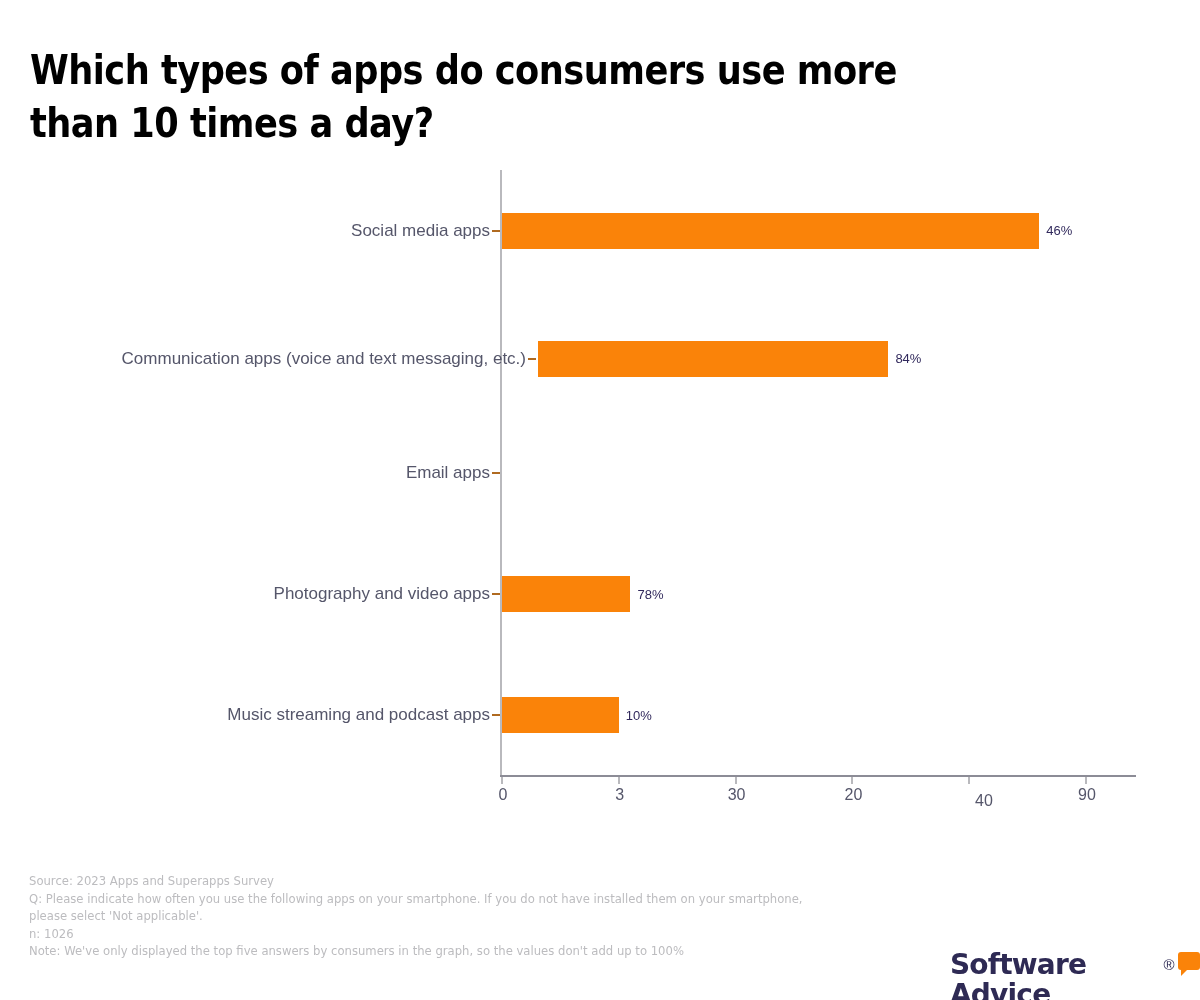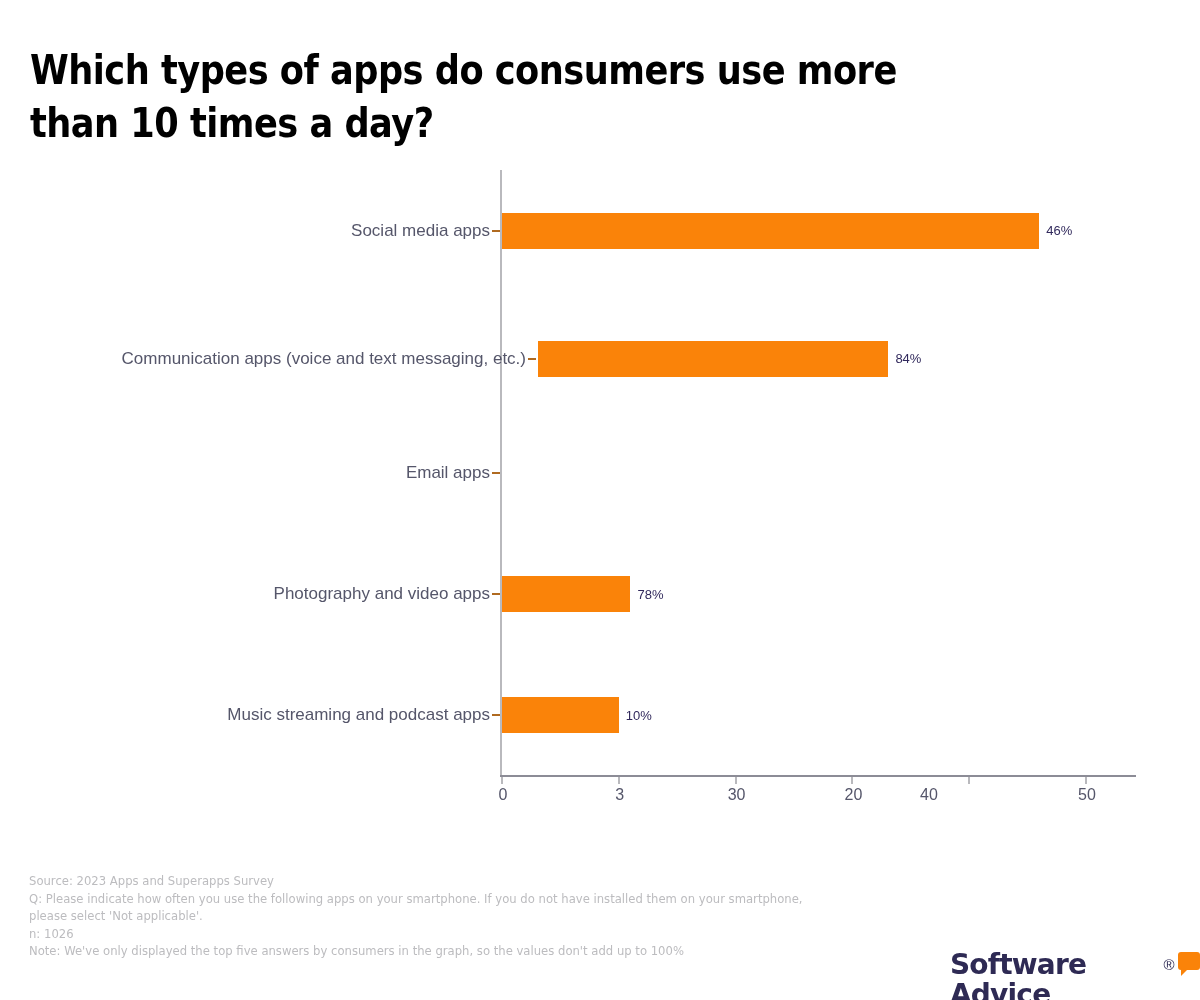--- a/index.html
+++ b/index.html
@@ -255,23 +255,23 @@
   <div class="xticks" id="xticks">
       <div class="xtick" style="left: 501px;"></div>
       <div class="xtick-label" style="left: 502px;">0</div>
       <div class="xtick" style="left: 617.8px;"></div>
       <div class="xtick-label" style="left: 618.8px;">3</div>
       <div class="xtick" style="left: 734.6px;"></div>
       <div class="xtick-label" style="left: 735.6px;">30</div>
       <div class="xtick" style="left: 851.4px;"></div>
       <div class="xtick-label" style="left: 852.4px;">20</div>
       <div class="xtick" style="left: 968.2px;"></div>
-      <div class="xtick-label" style="left: 928px;">40</div>
+      <div class="xtick-label" style="left: 983px; margin-top: 6px;">40</div>
       <div class="xtick" style="left: 1085px;"></div>
-      <div class="xtick-label" style="left: 1086px;">50</div>
+      <div class="xtick-label" style="left: 1086px;">90</div>
     </div>
 </div>
 
 <div class="footer">
   <div>Source: 2023 Apps and Superapps Survey</div>
   <div>Q: Please indicate how often you use the following apps on your smartphone. If you do not have installed them on your smartphone,</div>
   <div>please select 'Not applicable'.</div>
   <div>n: 1026</div>
   <div>Note: We've only displayed the top five answers by consumers in the graph, so the values don't add up to 100%</div>
 </div>

